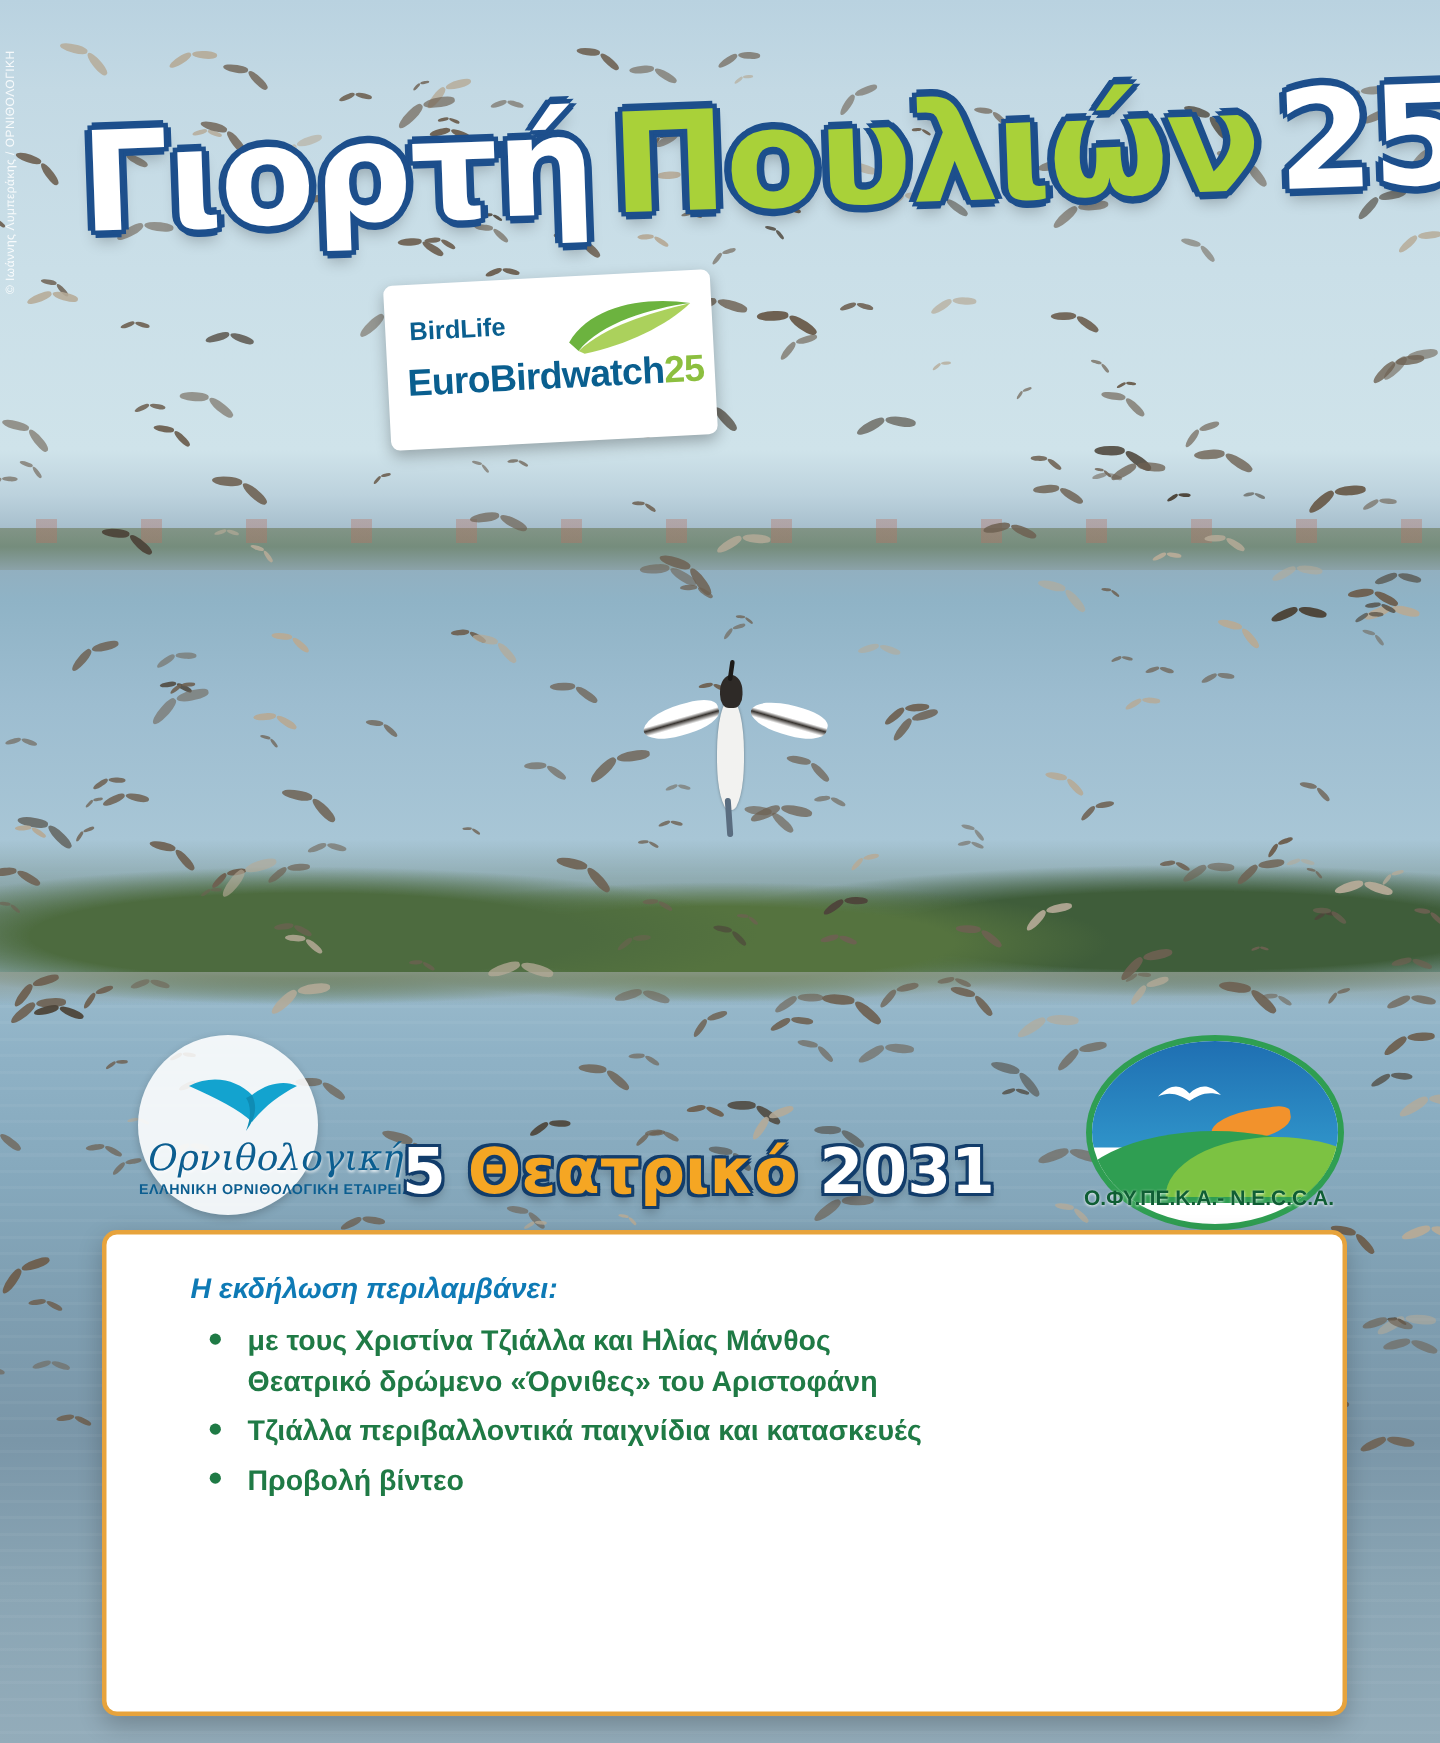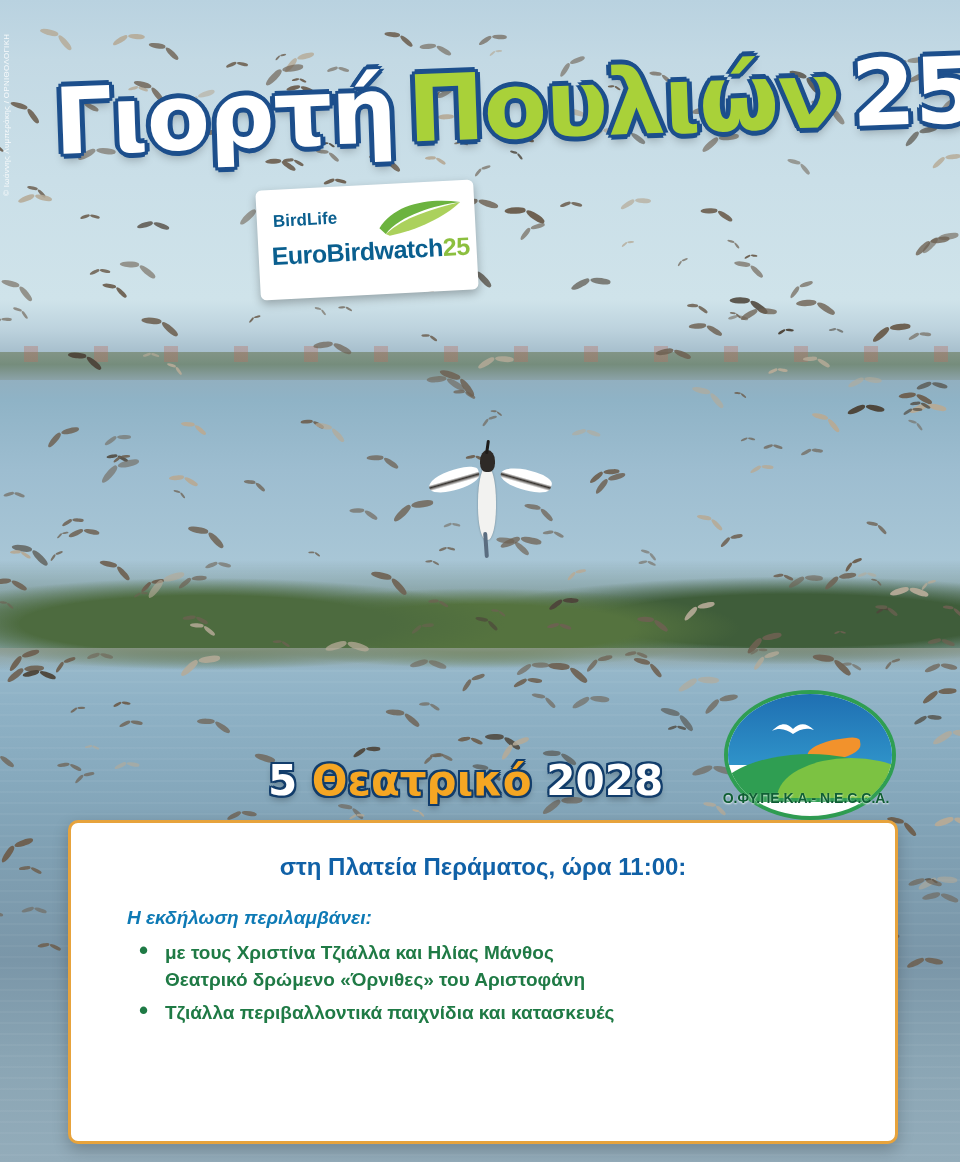--- a/index.html
+++ b/index.html
@@ -809,50 +809,61 @@
     <svg class="ebw-swoosh" viewBox="0 0 90 40">
       <path d="M4 30 C 20 6, 56 2, 86 8 C 60 10, 26 18, 10 36 Z" fill="#6cb33f"></path>
       <path d="M10 36 C 30 20, 56 14, 86 8 C 70 22, 42 34, 14 38 Z" fill="#9cc93f" opacity="0.85"></path>
     </svg>
     <div class="ebw-birdlife">BirdLife</div>
     <div class="ebw-main">
       <span>EuroBirdwatch</span><span class="num">25</span>
     </div>
   </div>
 
+  <div class="orn-logo">
+    <div class="orn-circle"></div>
+    <svg class="orn-swallow" viewBox="0 0 76 46">
+      <path d="M2 10 C 18 2, 34 6, 44 16 C 54 8, 66 6, 74 10 C 62 16, 52 24, 44 34 C 36 26, 20 18, 2 10 Z" fill="#13a3cf"></path>
+      <path d="M44 16 C 48 24, 46 32, 40 40 C 44 30, 43 22, 40 18 Z" fill="#0f8cb4"></path>
+    </svg>
+    <div class="orn-name">Ορνιθολογική</div>
+    <div class="orn-sub">ΕΛΛΗΝΙΚΗ ΟΡΝΙΘΟΛΟΓΙΚΗ ΕΤΑΙΡΕΙΑ</div>
+  </div>
 
   <div class="date-ribbon">
     <span class="d-num">5</span>
     <span class="d-mon">Θεατρικό</span>
-    <span class="d-yr">2028</span>
+    <span class="d-yr">2031</span>
   </div>
 
   <div class="ofy-logo">
     <div class="ofy-circle">
       <div class="ofy-sky"></div>
       <svg class="ofy-bird" viewBox="0 0 44 14">
         <path d="M1 10 C 10 1, 16 2, 22 8 C 28 2, 35 1, 43 9 C 34 6, 28 9, 22 13 C 16 9, 9 6, 1 10 Z" fill="#ffffff"></path>
       </svg>
       <div class="ofy-fish"></div>
       <div class="ofy-hill"></div>
       <div class="ofy-hill2"></div>
     </div>
     <div class="ofy-label">Ο.ΦΥ.ΠΕ.Κ.Α.- Ν.Ε.C.C.A.</div>
   </div>
 
   <div class="info-panel">
     <div class="invite">
-      <div>στη Πλατεία Περάματος, ώρα 11:00:</div>
     </div>
     <div class="includes">Η εκδήλωση περιλαμβάνει:</div>
     <ul class="items" id="items-list">
         <li>
           <div>με τους  Χριστίνα Τζιάλλα και Ηλίας Μάνθος</div>
           <div>Θεατρικό δρώμενο «Όρνιθες» του Αριστοφάνη</div>
         </li>
         <li>
           <div>Τζιάλλα περιβαλλοντικά παιχνίδια και κατασκευές</div>
         </li>
+        <li>
+          <div>Προβολή βίντεο</div>
+        </li>
       </ul>
 
   </div>
 
 </div>
 
 </body></html>

